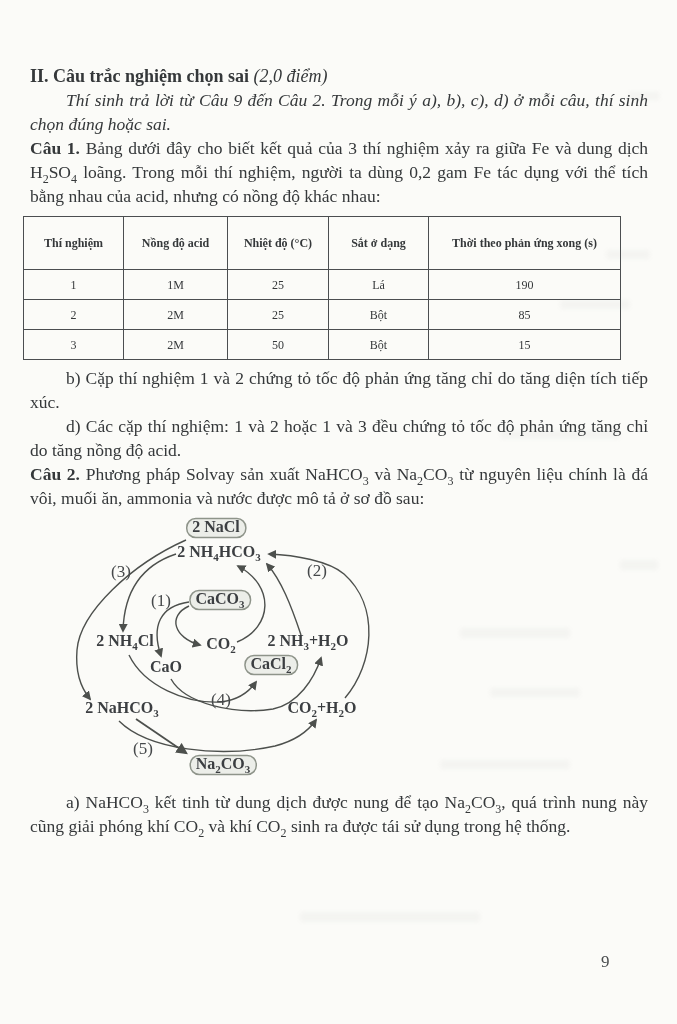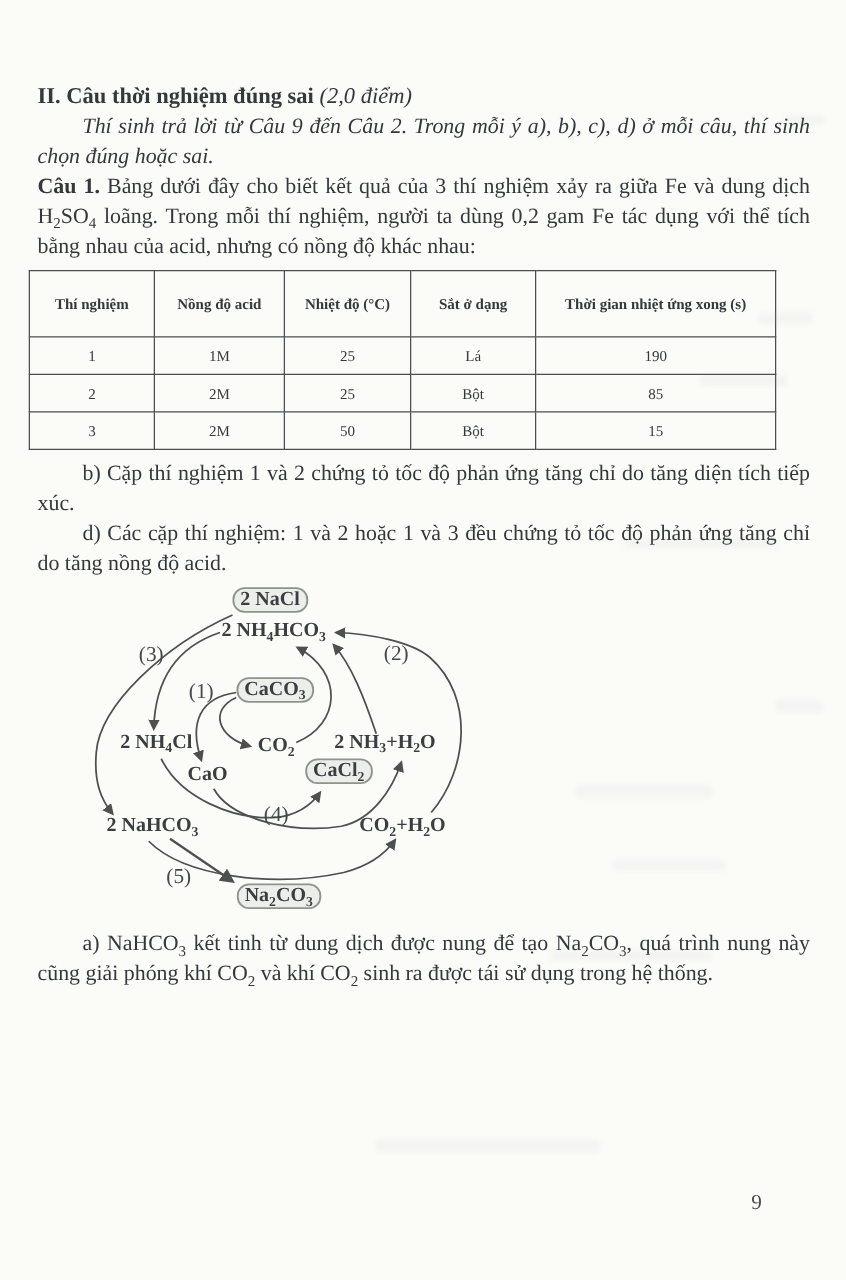--- a/index.html
+++ b/index.html
@@ -52,21 +52,21 @@
     <i style="left:606px;top:250px;width:44px;height:9px"></i>
     <i style="left:560px;top:300px;width:70px;height:9px"></i>
     <i style="left:500px;top:430px;width:120px;height:9px"></i>
     <i style="left:620px;top:560px;width:38px;height:10px"></i>
     <i style="left:460px;top:628px;width:110px;height:10px"></i>
     <i style="left:490px;top:688px;width:90px;height:9px"></i>
     <i style="left:440px;top:760px;width:130px;height:9px"></i>
     <i style="left:300px;top:912px;width:180px;height:10px"></i>
   </div>
 
-  <p class="h"><b>II. Câu thời nghiệm đúng sai</b>
+  <p class="h"><b>II. Câu trắc nghiệm chọn sai</b>
     <i>(2,0 điểm)</i></p>
 
   <p class="i indent">Thí sinh trả lời từ Câu 9 đến Câu 2. Trong mỗi ý a), b), c), d) ở mỗi câu, thí sinh chọn đúng hoặc sai.</p>
 
   <p><b class="q-label">Câu 1.</b>
     <span>Bảng dưới đây cho biết kết quả của 3 thí nghiệm xảy ra giữa Fe và dung dịch H<sub>2</sub>SO<sub>4</sub> loãng. Trong mỗi thí nghiệm, người ta dùng 0,2 gam Fe tác dụng với thể tích bằng nhau của acid, nhưng có nồng độ khác nhau:</span></p>
 
   <table class="exp">
     <colgroup>
       <col style="width:100px">
@@ -74,21 +74,21 @@
         <col style="width:101px">
       <col style="width:100px">
         <col style="width:192px">
     </colgroup>
     <thead>
       <tr>
         <th>Thí nghiệm</th>
         <th>Nồng độ acid</th>
         <th>Nhiệt độ (°C)</th>
         <th>Sắt ở dạng</th>
-        <th>Thời gian nhiệt ứng xong (s)</th>
+        <th>Thời theo phản ứng xong (s)</th>
       </tr>
     </thead>
     <tbody>
       <tr>
         <td>1</td>
         <td>1M</td>
         <td>25</td>
         <td>Lá</td>
         <td>190</td>
       </tr>
@@ -105,20 +105,22 @@
         <td>50</td>
         <td>Bột</td>
         <td>15</td>
       </tr>
     </tbody>
   </table>
 
   <p class="indent">b) Cặp thí nghiệm 1 và 2 chứng tỏ tốc độ phản ứng tăng chỉ do tăng diện tích tiếp xúc.</p>
   <p class="indent">d) Các cặp thí nghiệm: 1 và 2 hoặc 1 và 3 đều chứng tỏ tốc độ phản ứng tăng chỉ do tăng nồng độ acid.</p>
 
+  <p><b class="q-label">Câu 2.</b>
+    <span>Phương pháp Solvay sản xuất NaHCO<sub>3</sub> và Na<sub>2</sub>CO<sub>3</sub> từ nguyên liệu chính là đá vôi, muối ăn, ammonia và nước được mô tả ở sơ đồ sau:</span></p>
 
   <div class="diagram-wrap">
     <svg width="400" height="278" viewBox="0 0 400 278">
       <defs>
         <marker id="arw" viewBox="0 0 10 10" refX="8" refY="5" markerWidth="6.5" markerHeight="6.5" orient="auto">
           <path id="arwP" d="M0,0 L10,5 L0,10 z"></path>
         </marker>
       </defs>
       <g>
         <path class="arr" d="M146,28 C 92,52 40,100 37,138 C 35,162 41,176 50,187" marker-end="url(#arw)"></path>

